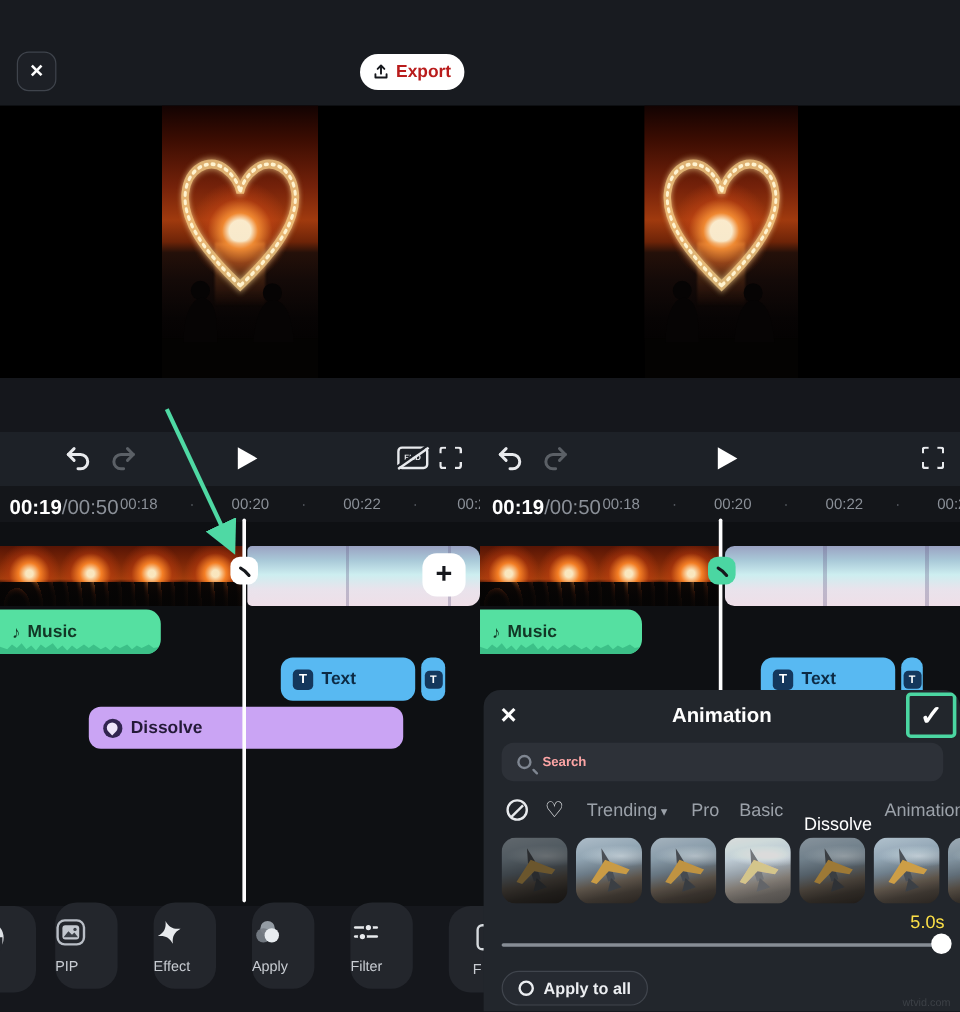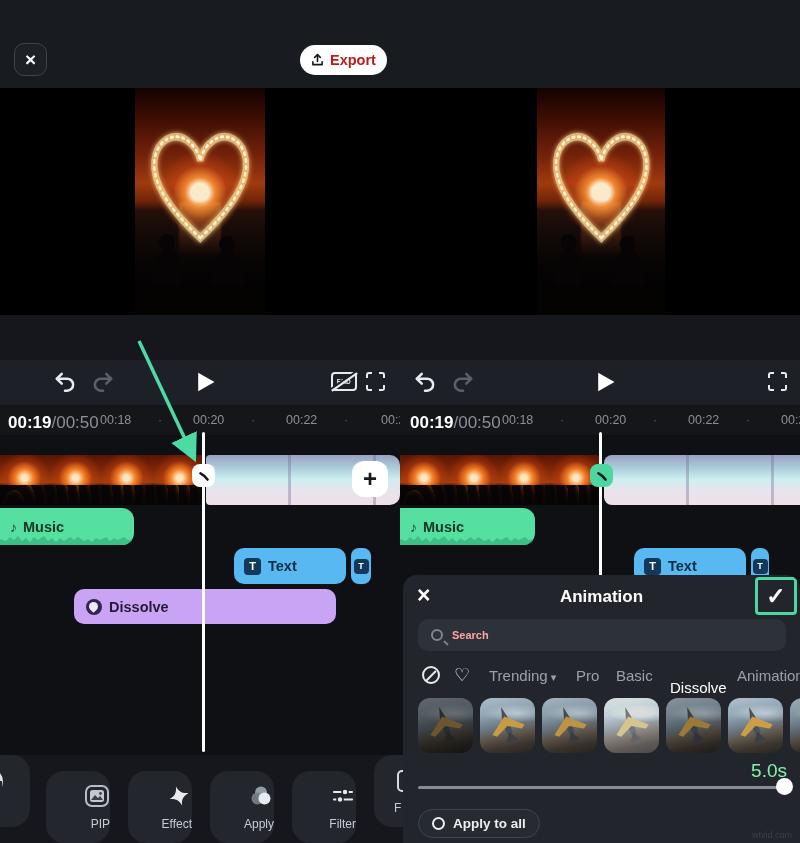--- a/index.html
+++ b/index.html
@@ -66,21 +66,21 @@
   .track-text-mini .t-badge { width:15px; height:15px; font-size:9px; }
   .track-sticker { position:absolute; left:74px; top:154px; width:262px; height:35px; border-radius:10px; background:var(--purple); display:flex; align-items:center; padding-left:12px; gap:7px; color:#241a38; font-weight:700; font-size:14.5px; }
   .s-badge { width:16px; height:16px; border-radius:50%; background:#322550; position:relative; flex:none; }
   .s-badge::after { content:""; position:absolute; left:3px; top:3px; width:9px; height:9px; background:#efe7fa; border-radius:50% 50% 0 50%; transform:rotate(45deg); }
   .playhead { position:absolute; width:3px; background:#fdfdfd; border-radius:2px; z-index:6; }
 
   
   #arrow { position:absolute; left:125px; top:330px; width:90px; height:145px; z-index:8; pointer-events:none; }
 
   
-  .tb { position:absolute; top:771px; width:64px; height:72px; border-radius:18px; background:#23262c; display:flex; flex-direction:column; align-items:flex-end; justify-content:center; gap:9px; }
+  .tb { position:absolute; top:752px; width:52px; height:72px; border-radius:18px; background:#23262c; display:flex; flex-direction:column; align-items:flex-start; justify-content:center; gap:9px; }
   .tb .lbl { font-size:12px; color:#c8ccd2; }
   .tb-partial-l { position:absolute; top:755px; left:-42px; width:72px; height:72px; border-radius:18px; background:#23262c; }
   .tb-partial-l .stick { position:absolute; left:18px; top:13px; width:27px; height:27px; border-radius:50%; background:#dfe2e6; }
   .tb-partial-l .stick::after { content:""; position:absolute; right:1px; bottom:1px; width:13px; height:13px; background:#23262c; border-radius:50% 0 50% 50%; }
   .tb-partial-r { position:absolute; top:755px; left:374px; width:72px; height:72px; border-radius:18px; background:#23262c; }
   .tb-partial-r .lbl { position:absolute; left:20px; bottom:12px; font-size:12px; color:#c8ccd2; }
   .tb-partial-r .sq { position:absolute; left:23px; top:15px; width:24px; height:22px; border:2.2px solid #d6dade; border-radius:5px; }
 
   
   #panel { position:absolute; left:403px; top:575px; width:397px; height:268px; background:#22262c; border-radius:14px 14px 0 0; z-index:10; overflow:hidden; }
@@ -100,21 +100,21 @@
   .icon-none { position:absolute; left:19px; top:1px; width:18px; height:18px; border:2.2px solid #e8eaed; border-radius:50%; }
   .icon-none::after { content:""; position:absolute; left:0px; top:6.5px; width:14px; height:2.2px; background:#e8eaed; transform:rotate(-45deg); }
   .icon-heart { position:absolute; left:51px; top:-1px; font-size:18px; color:#e8eaed; }
   .caret { font-size:11px; margin-left:3px; }
   .thumb { position:absolute; top:123px; width:55px; height:55px; border-radius:12px; overflow:hidden; background:
       radial-gradient(ellipse 34px 9px at 68% 28%, rgba(232,240,244,.55), transparent),
       linear-gradient(168deg,#aebdc9 0%,#90a4b2 28%,#6c7b87 48%,#5c5349 66%,#3b352f 82%,#28231f 100%); }
   .t1{ filter:brightness(.55) saturate(.85);} .t2{} .t3{ filter:brightness(.95);}
   .t4{ filter:brightness(1.45) contrast(.72) saturate(.65);} .t5{ filter:brightness(.78);}
   .t6{ filter:brightness(1.02);} .t7{ filter:brightness(.9);}
-  .dur { position:absolute; right:13px; top:185px; font-size:19px; color:#86efac; }
+  .dur { position:absolute; right:13px; top:185px; font-size:15px; color:#fde047; }
   .slider-track { position:absolute; left:15px; right:15px; top:211px; height:3px; background:#878d95; border-radius:2px; }
   .slider-handle { position:absolute; right:7px; top:203px; width:17px; height:17px; border-radius:50%; background:#fff; }
   .apply-btn { position:absolute; left:15px; top:234px; height:29px; border:1.5px solid #40454d; border-radius:15px; background:#262a31; display:inline-flex; align-items:center; gap:8px; padding:0 13px; color:#eceef1; font-size:13.5px; font-weight:700; }
   .radio { width:13px; height:13px; border:2px solid #eceef1; border-radius:50%; flex:none; }
   .wm { position:absolute; right:8px; bottom:3px; font-size:9px; color:#3c4046; }
 </style>
 </head>
 <body>
 
 <svg width="0" height="0" style="position:absolute">

